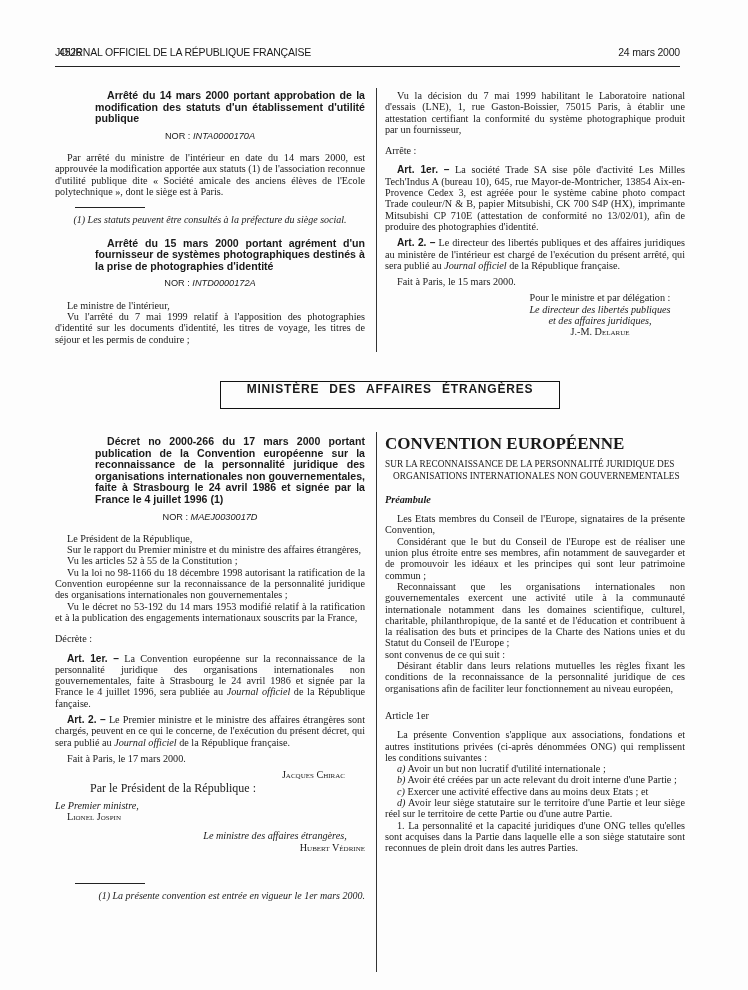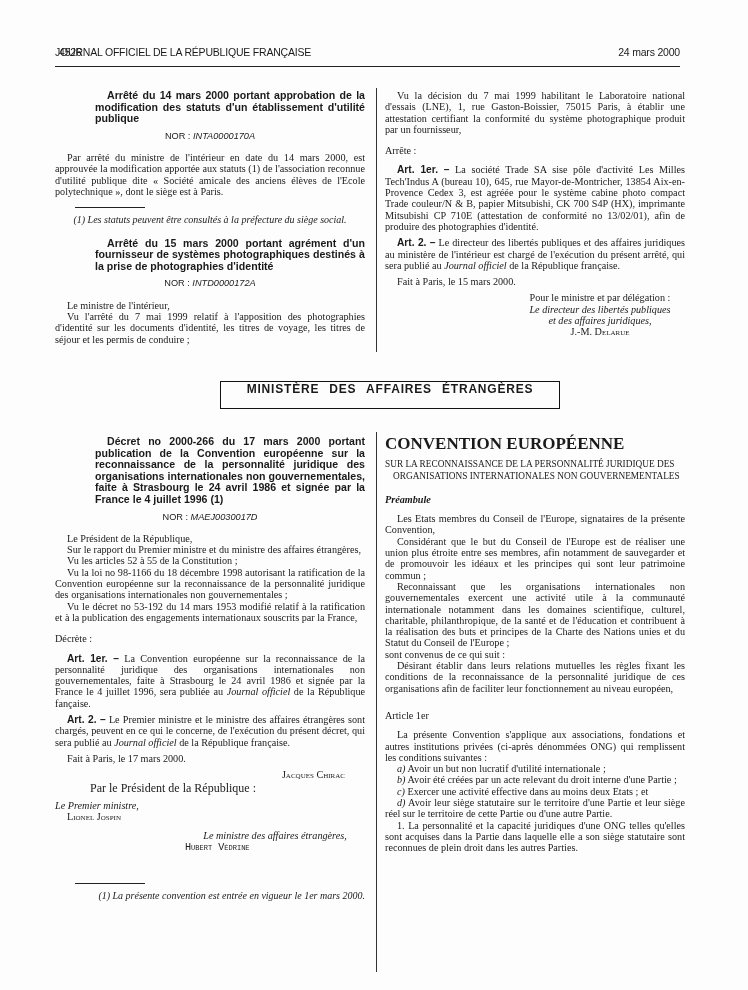--- a/index.html
+++ b/index.html
@@ -91,21 +91,21 @@
   <p>Vu le décret no 53-192 du 14 mars 1953 modifié relatif à la ratification et à la publication des engagements internationaux souscrits par la France,</p>
   <p class="center" style="margin:10px 0 8px 0;">Décrète :</p>
   <p><span class="art">Art. 1er. –</span><span> La Convention européenne sur la reconnaissance de la personnalité juridique des organisations internationales non gouvernementales, faite à Strasbourg le 24 avril 1986 et signée par la France le 4 juillet 1996, sera publiée au </span><i>Journal officiel</i><span> de la République fançaise.</span></p>
   <p style="margin-top:5px;"><span class="art">Art. 2. –</span><span> Le Premier ministre et le ministre des affaires étrangères sont chargés, peuvent en ce qui le concerne, de l'exécution du présent décret, qui sera publié au </span><i>Journal officiel</i><span> de la République française.</span></p>
   <p style="margin-top:5px;">Fait à Paris, le 17 mars 2000.</p>
   <div style="text-align:right; margin:5px 20px 0 0;" class="sc">Jacques Chirac</div>
   <div style="margin:2px 0 0 35px; font-size:12px;">Par le Président de la République :</div>
   <div style="margin-top:6px;"><i>Le Premier ministre,</i></div>
   <div class="sc" style="margin-left:12px;">Lionel Jospin</div>
   <div style="text-align:center; margin:8px 0 0 130px;"><i>Le ministre des affaires étrangères,</i></div>
-  <div class="sc" style="text-align:left; margin-left:130px;font-family:Liberation Mono, monospace;">Hubert Védrine</div>
+  <div class="sc" style="text-align:right; margin-left:130px;">Hubert Védrine</div>
   <div class="fn-rule" style="margin-top:30px;"></div>
   <div class="fn" style="text-align:right;">(1) La présente convention est entrée en vigueur le 1er mars 2000.</div>
 </div>
 
 <div class="vrule" style="left:376px; top:432px; height:540px;"></div>
 
 <div class="col" style="left:385px; top:438px; width:300px;">
   <p class="center" style="font-size:17px; margin-bottom:10px;font-weight:bold;">CONVENTION EUROPÉENNE</p>
   <p style="text-indent:-8px; padding-left:8px; font-size:9.3px; text-align:left;">SUR LA RECONNAISSANCE DE LA PERSONNALITÉ JURIDIQUE DES ORGANISATIONS INTERNATIONALES NON GOUVERNEMENTALES</p>
   <p class="center" style="margin:12px 0 8px 0; font-weight:bold; font-style:italic;">Préambule</p>

